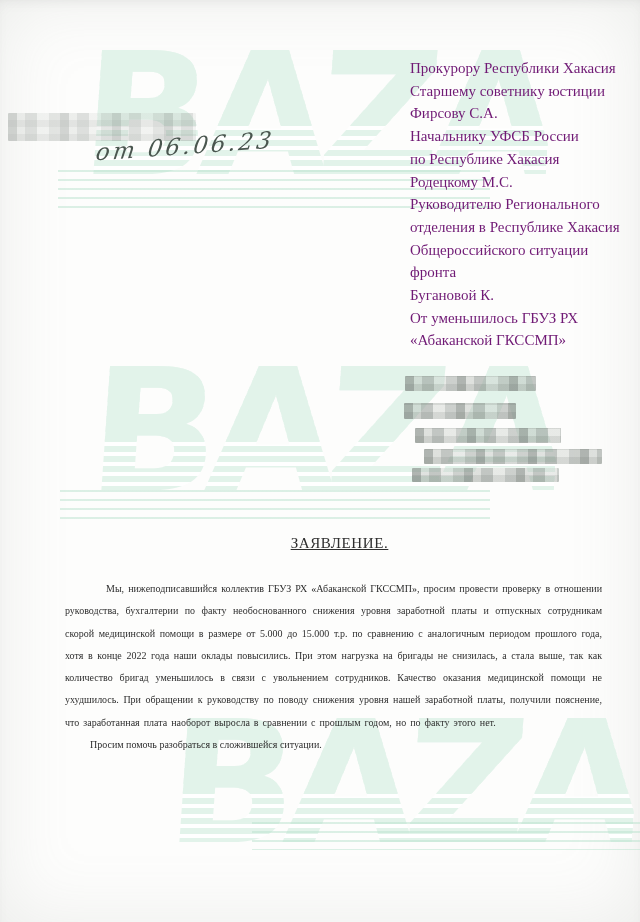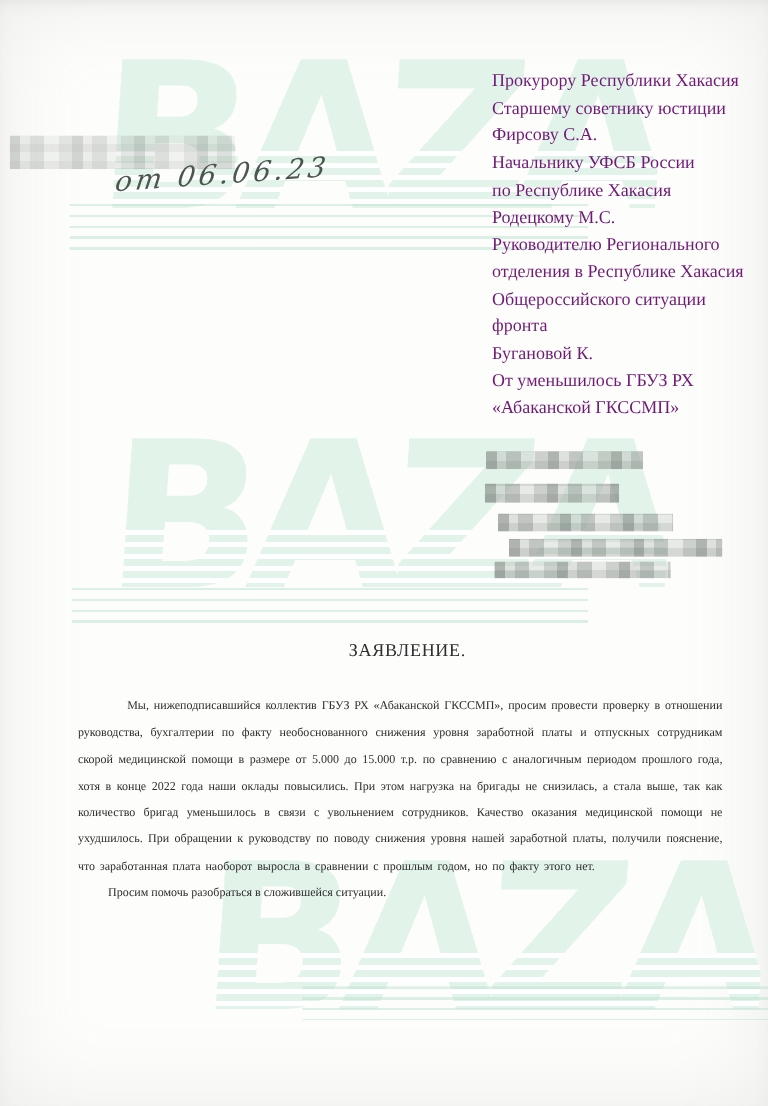--- a/index.html
+++ b/index.html
@@ -88,20 +88,21 @@
   
   .doc-title {
     position:absolute;
     left:62px; top:535px;
     width:537px;
     padding-left:18px;
     box-sizing:border-box;
     text-align:center;
     font-size:15px;
     letter-spacing:0.6px;
+    text-decoration:underline;
   }
   .body-block {
     position:absolute;
     left:44px; top:578px;
     width:537px;
     font-size:10px;
     line-height:22.3px;
     text-align:justify;
     margin-left:21px;
   }

